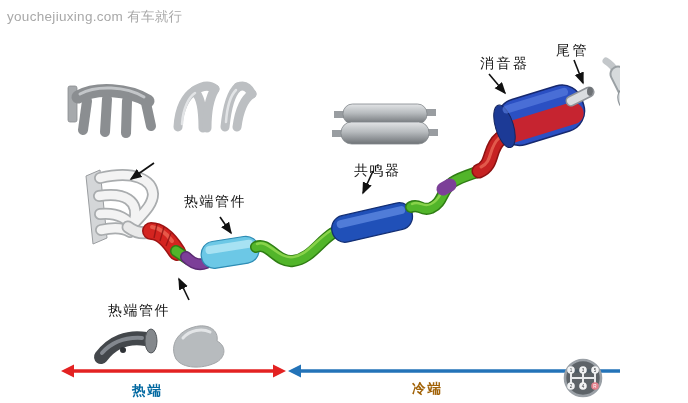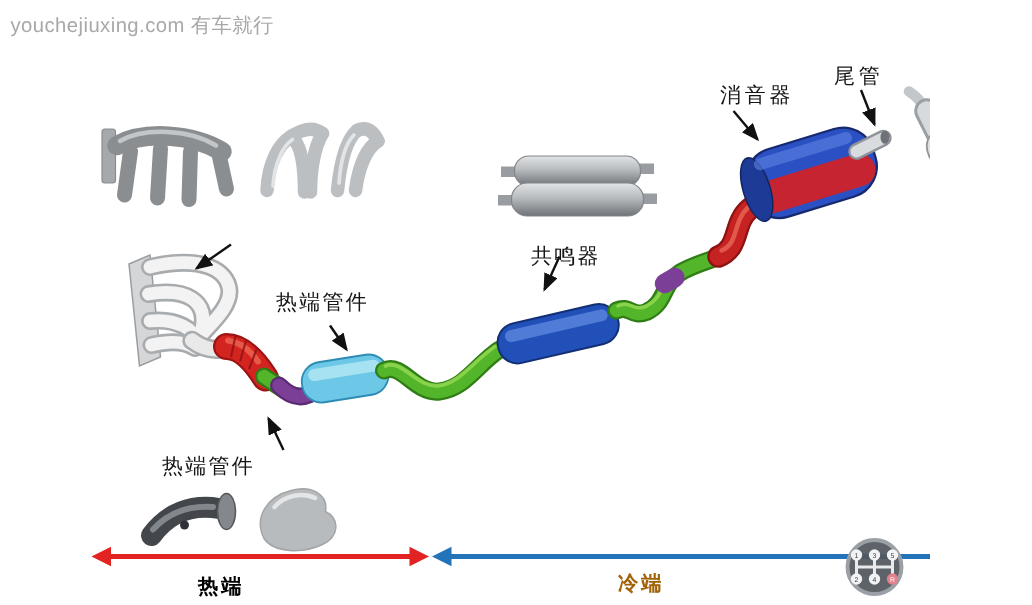--- a/index.html
+++ b/index.html
@@ -11,21 +11,21 @@
   .lbl{position:absolute;font-family:Liberation Sans, sans-serif;font-size:14px;color:#151515;
        letter-spacing:1.5px;white-space:nowrap;}
   #lbl-manifold{left:156px;top:143px;}
   #lbl-converter{left:184px;top:193px;}
   #lbl-hotend{left:108px;top:302px;}
   #lbl-resonator{left:354px;top:162px;}
   #lbl-muffler{left:480px;top:55px;letter-spacing:2.5px;text-align:right;}
   #lbl-tailpipe{left:556px;top:42px;letter-spacing:2.5px;}
   .axis-label{position:absolute;font-family:"Liberation Serif",serif;font-weight:bold;
               font-size:13.5px;letter-spacing:2px;white-space:nowrap;}
-  #hot-label{left:132px;top:382px;color:#000000;}
+  #hot-label{left:132px;top:382px;color:#0369a1;}
   #cold-label{left:412px;top:380px;color:#a16207;}
 </style>
 </head>
 <body>
 
 <div class="stage">
 
   <div class="watermark">youchejiuxing.com 有车就行</div>
 
   <svg width="688" height="403" viewBox="0 0 688 403">

